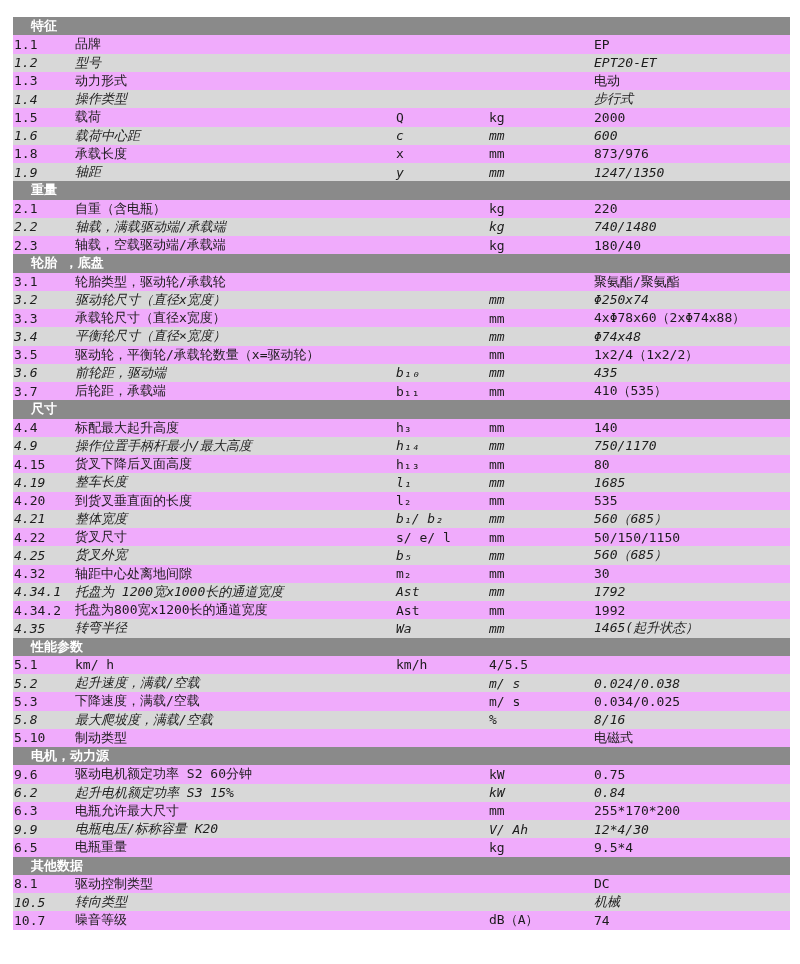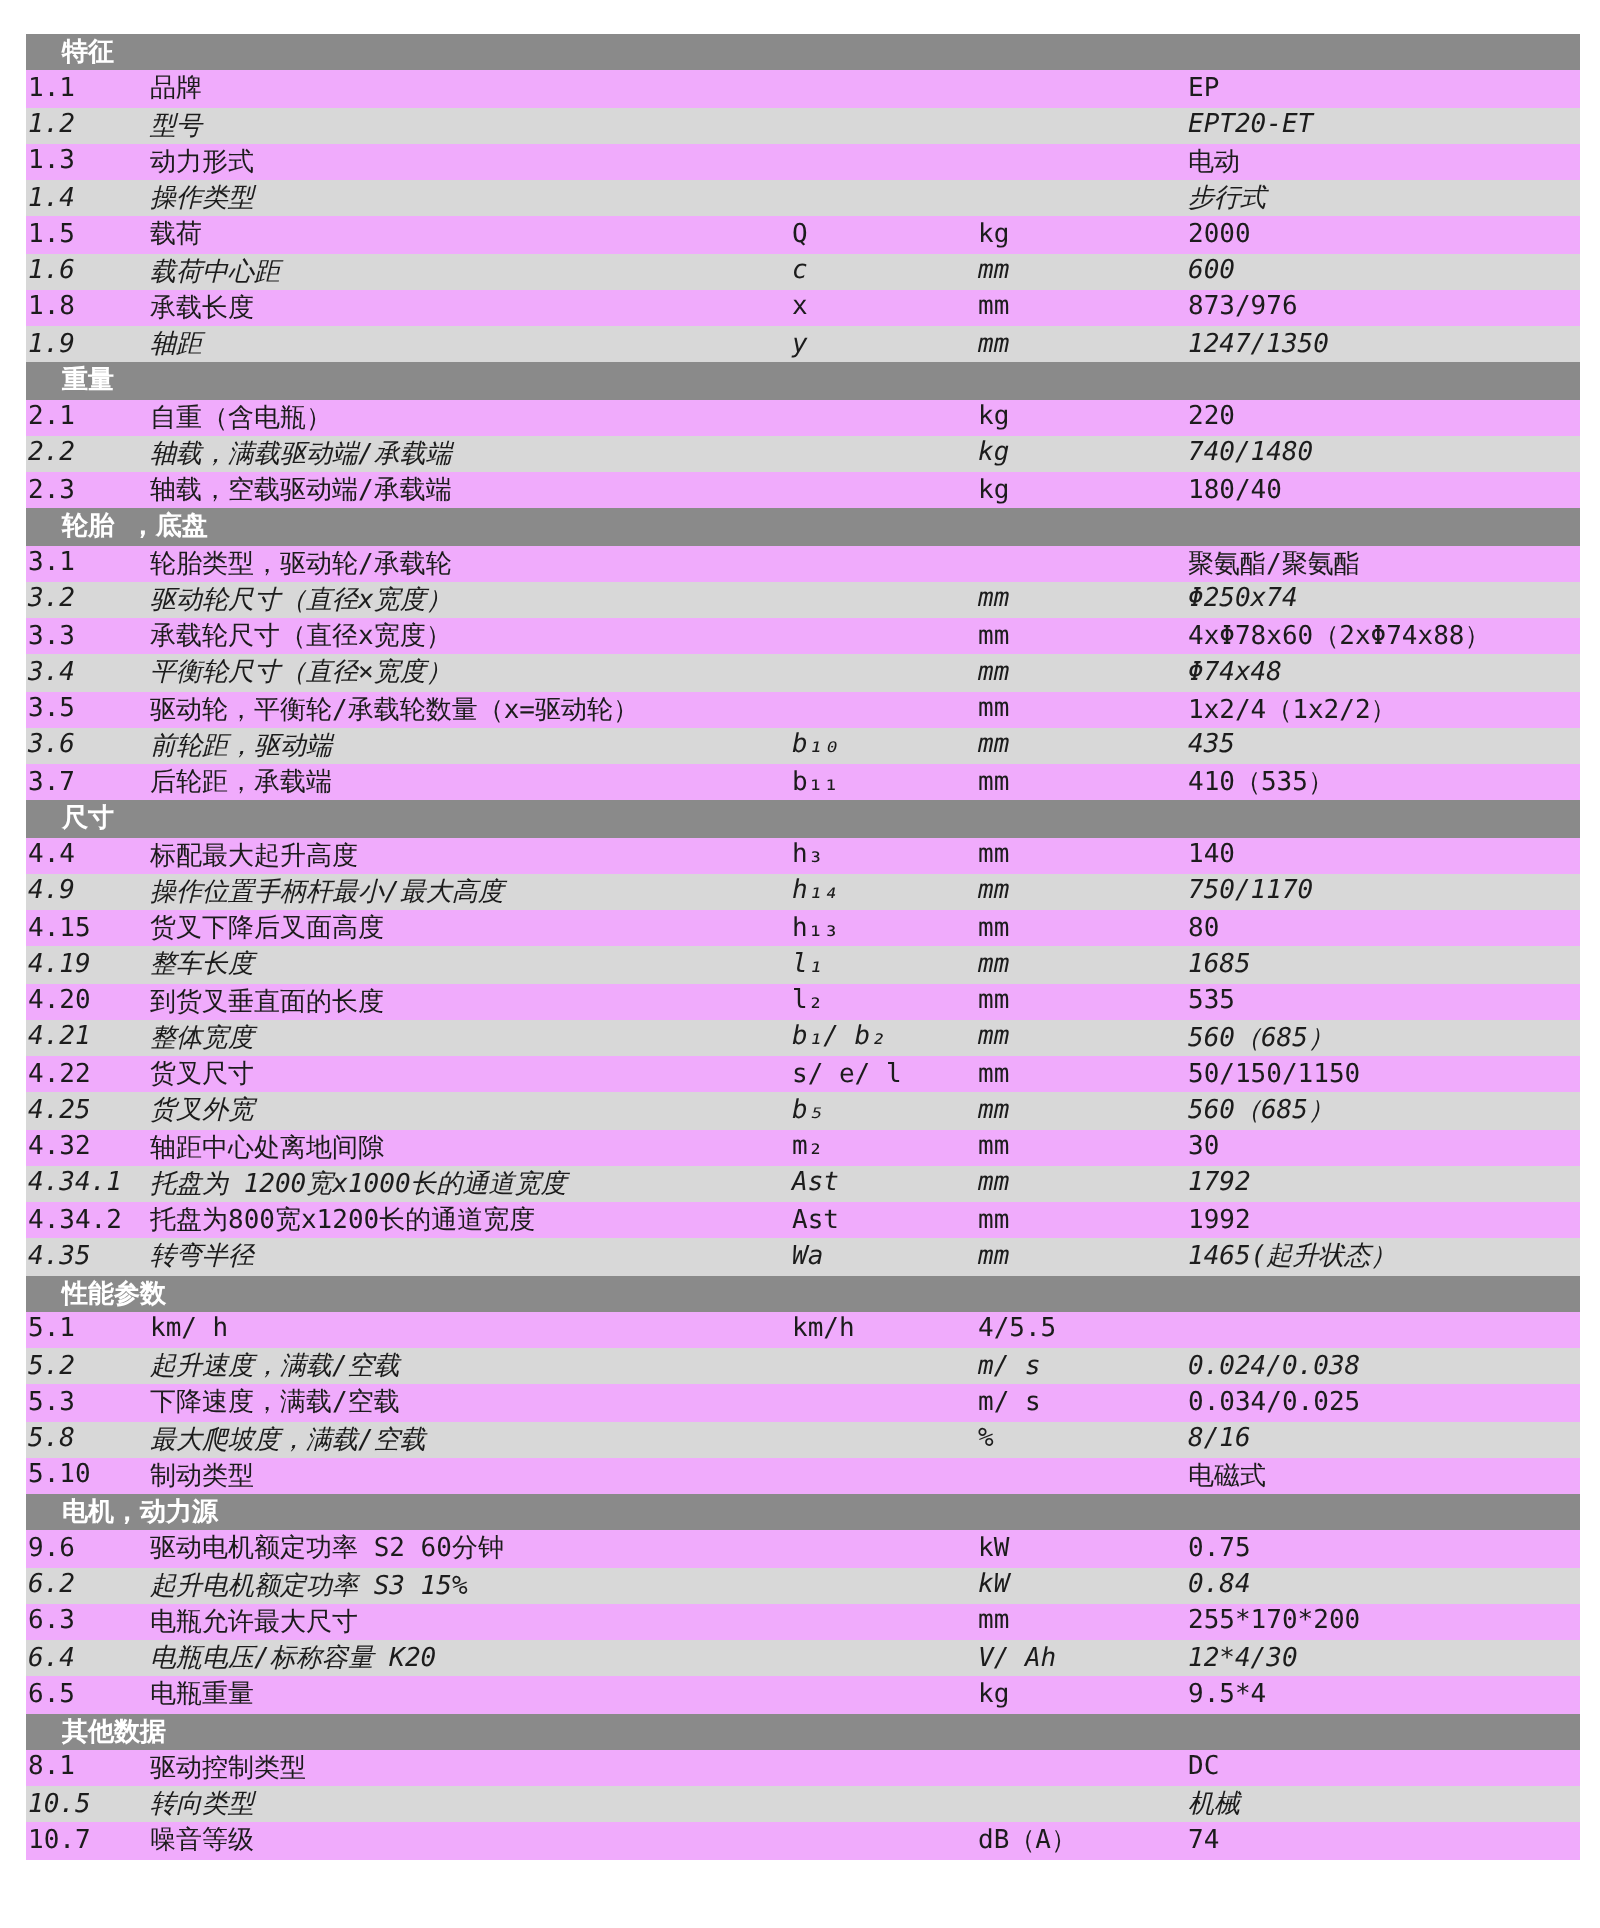--- a/index.html
+++ b/index.html
@@ -331,21 +331,21 @@
       <span class="c-val">0.84</span>
     </div>
     <div class="row">
       <span class="c-no">6.3</span>
       <span class="c-desc">电瓶允许最大尺寸</span>
       <span class="c-sym"></span>
       <span class="c-unit">mm</span>
       <span class="c-val">255*170*200</span>
     </div>
     <div class="row alt">
-      <span class="c-no">6.4</span>
+      <span class="c-no">9.9</span>
       <span class="c-desc">电瓶电压/标称容量 K20</span>
       <span class="c-sym"></span>
       <span class="c-unit">V/ Ah</span>
       <span class="c-val">12*4/30</span>
     </div>
     <div class="row">
       <span class="c-no">6.5</span>
       <span class="c-desc">电瓶重量</span>
       <span class="c-sym"></span>
       <span class="c-unit">kg</span>

